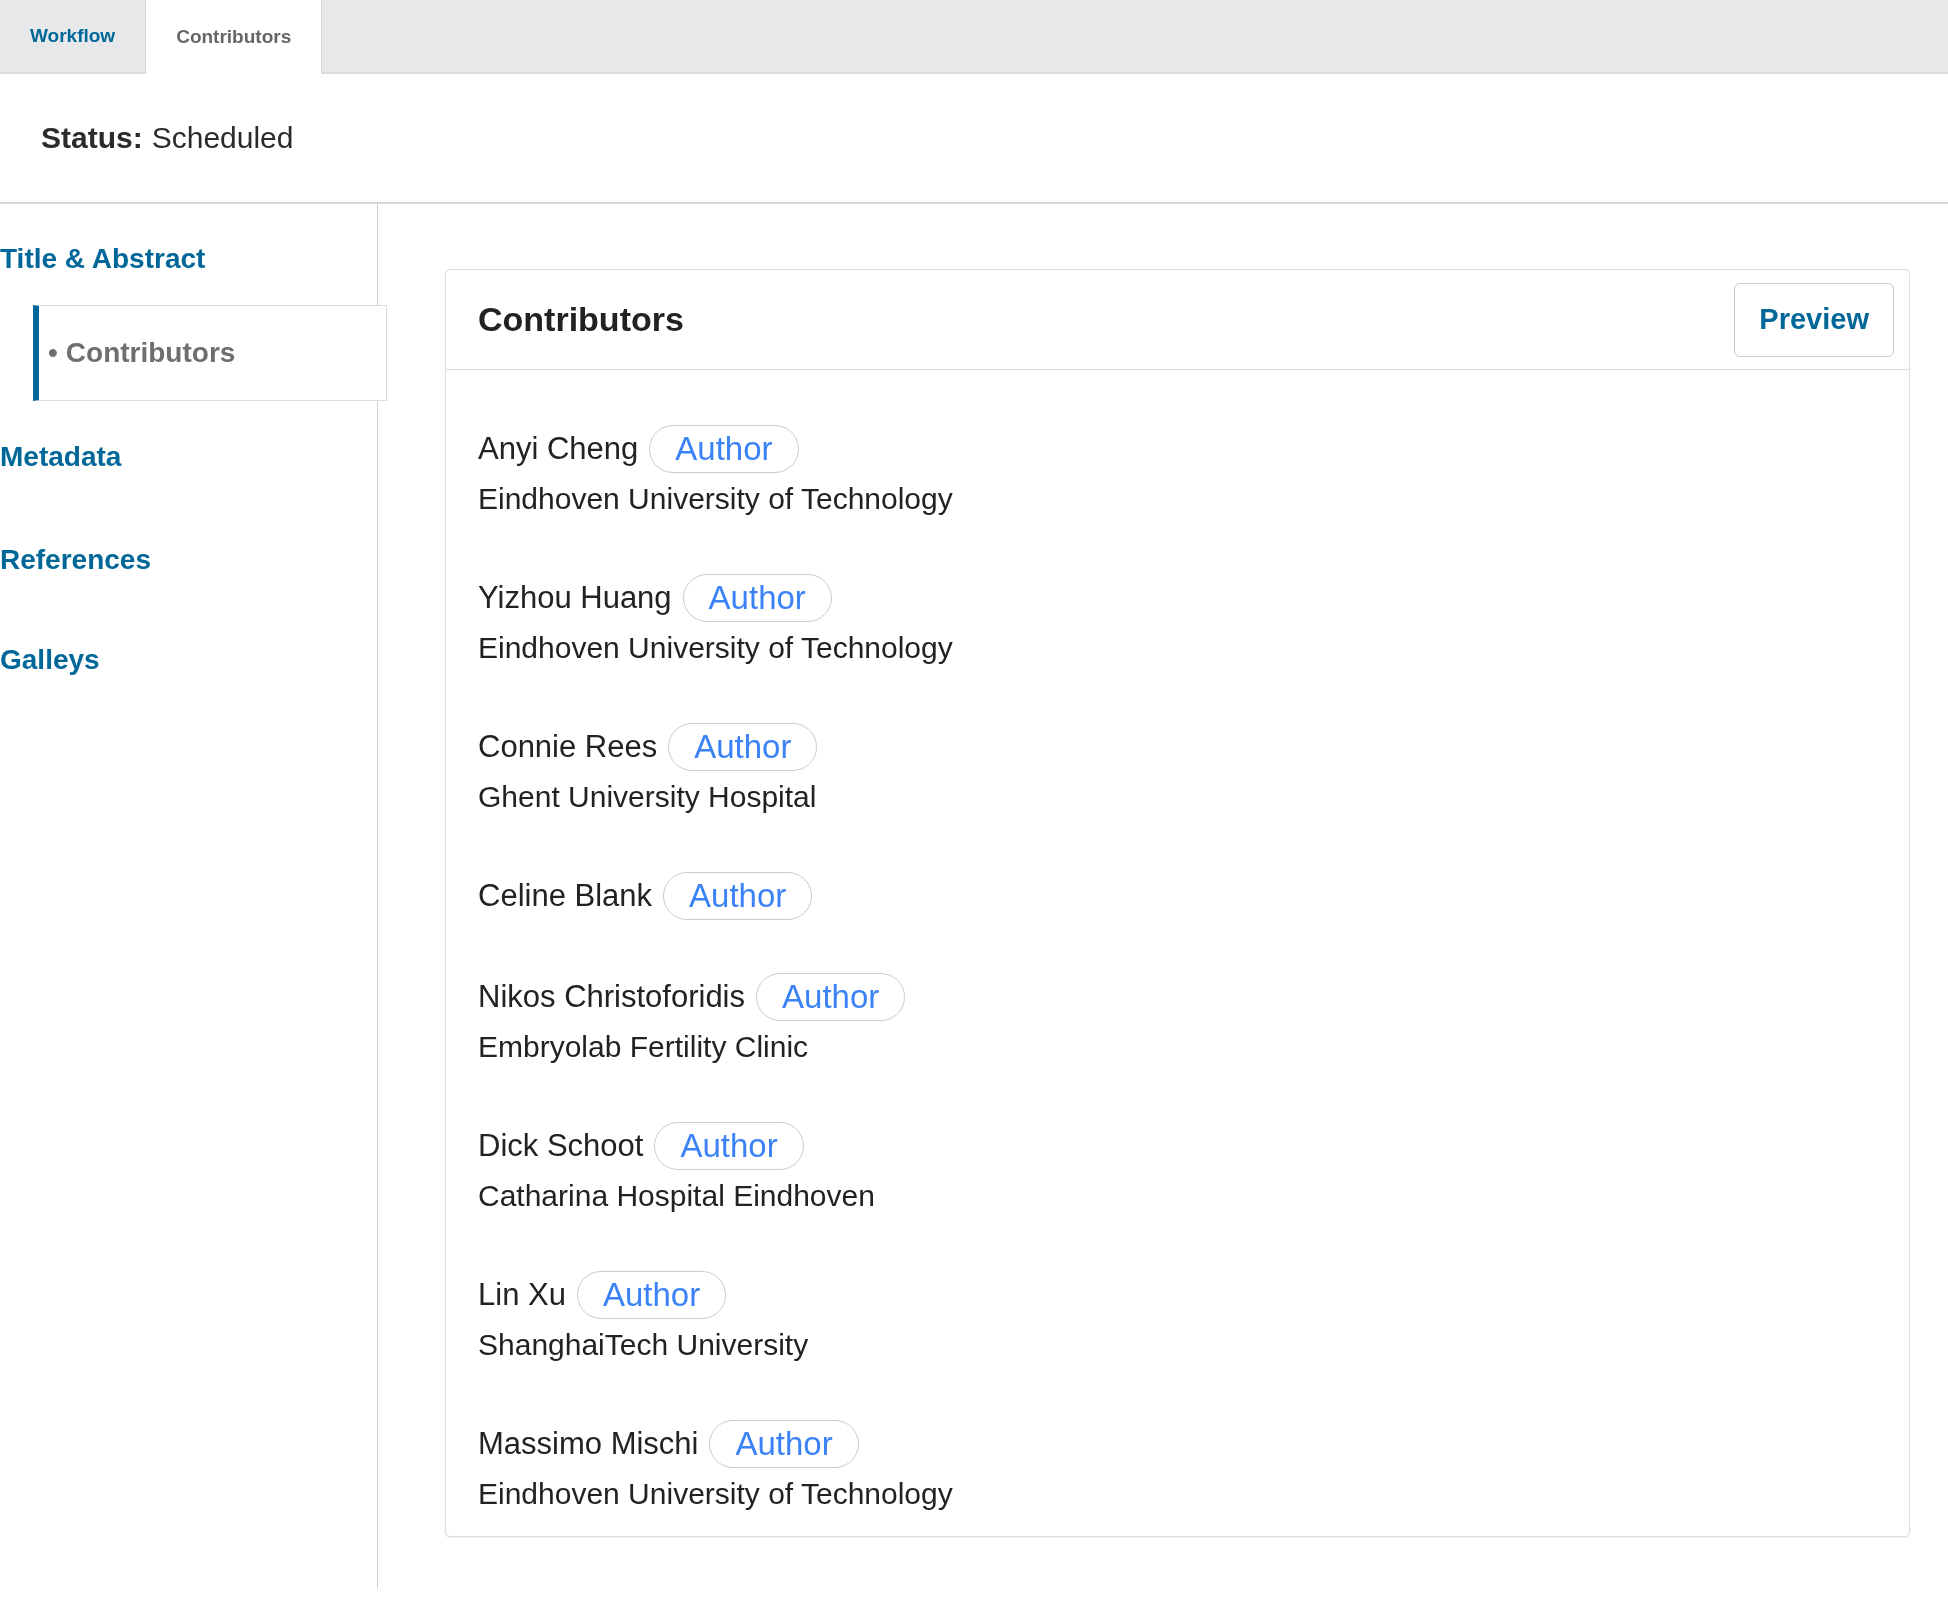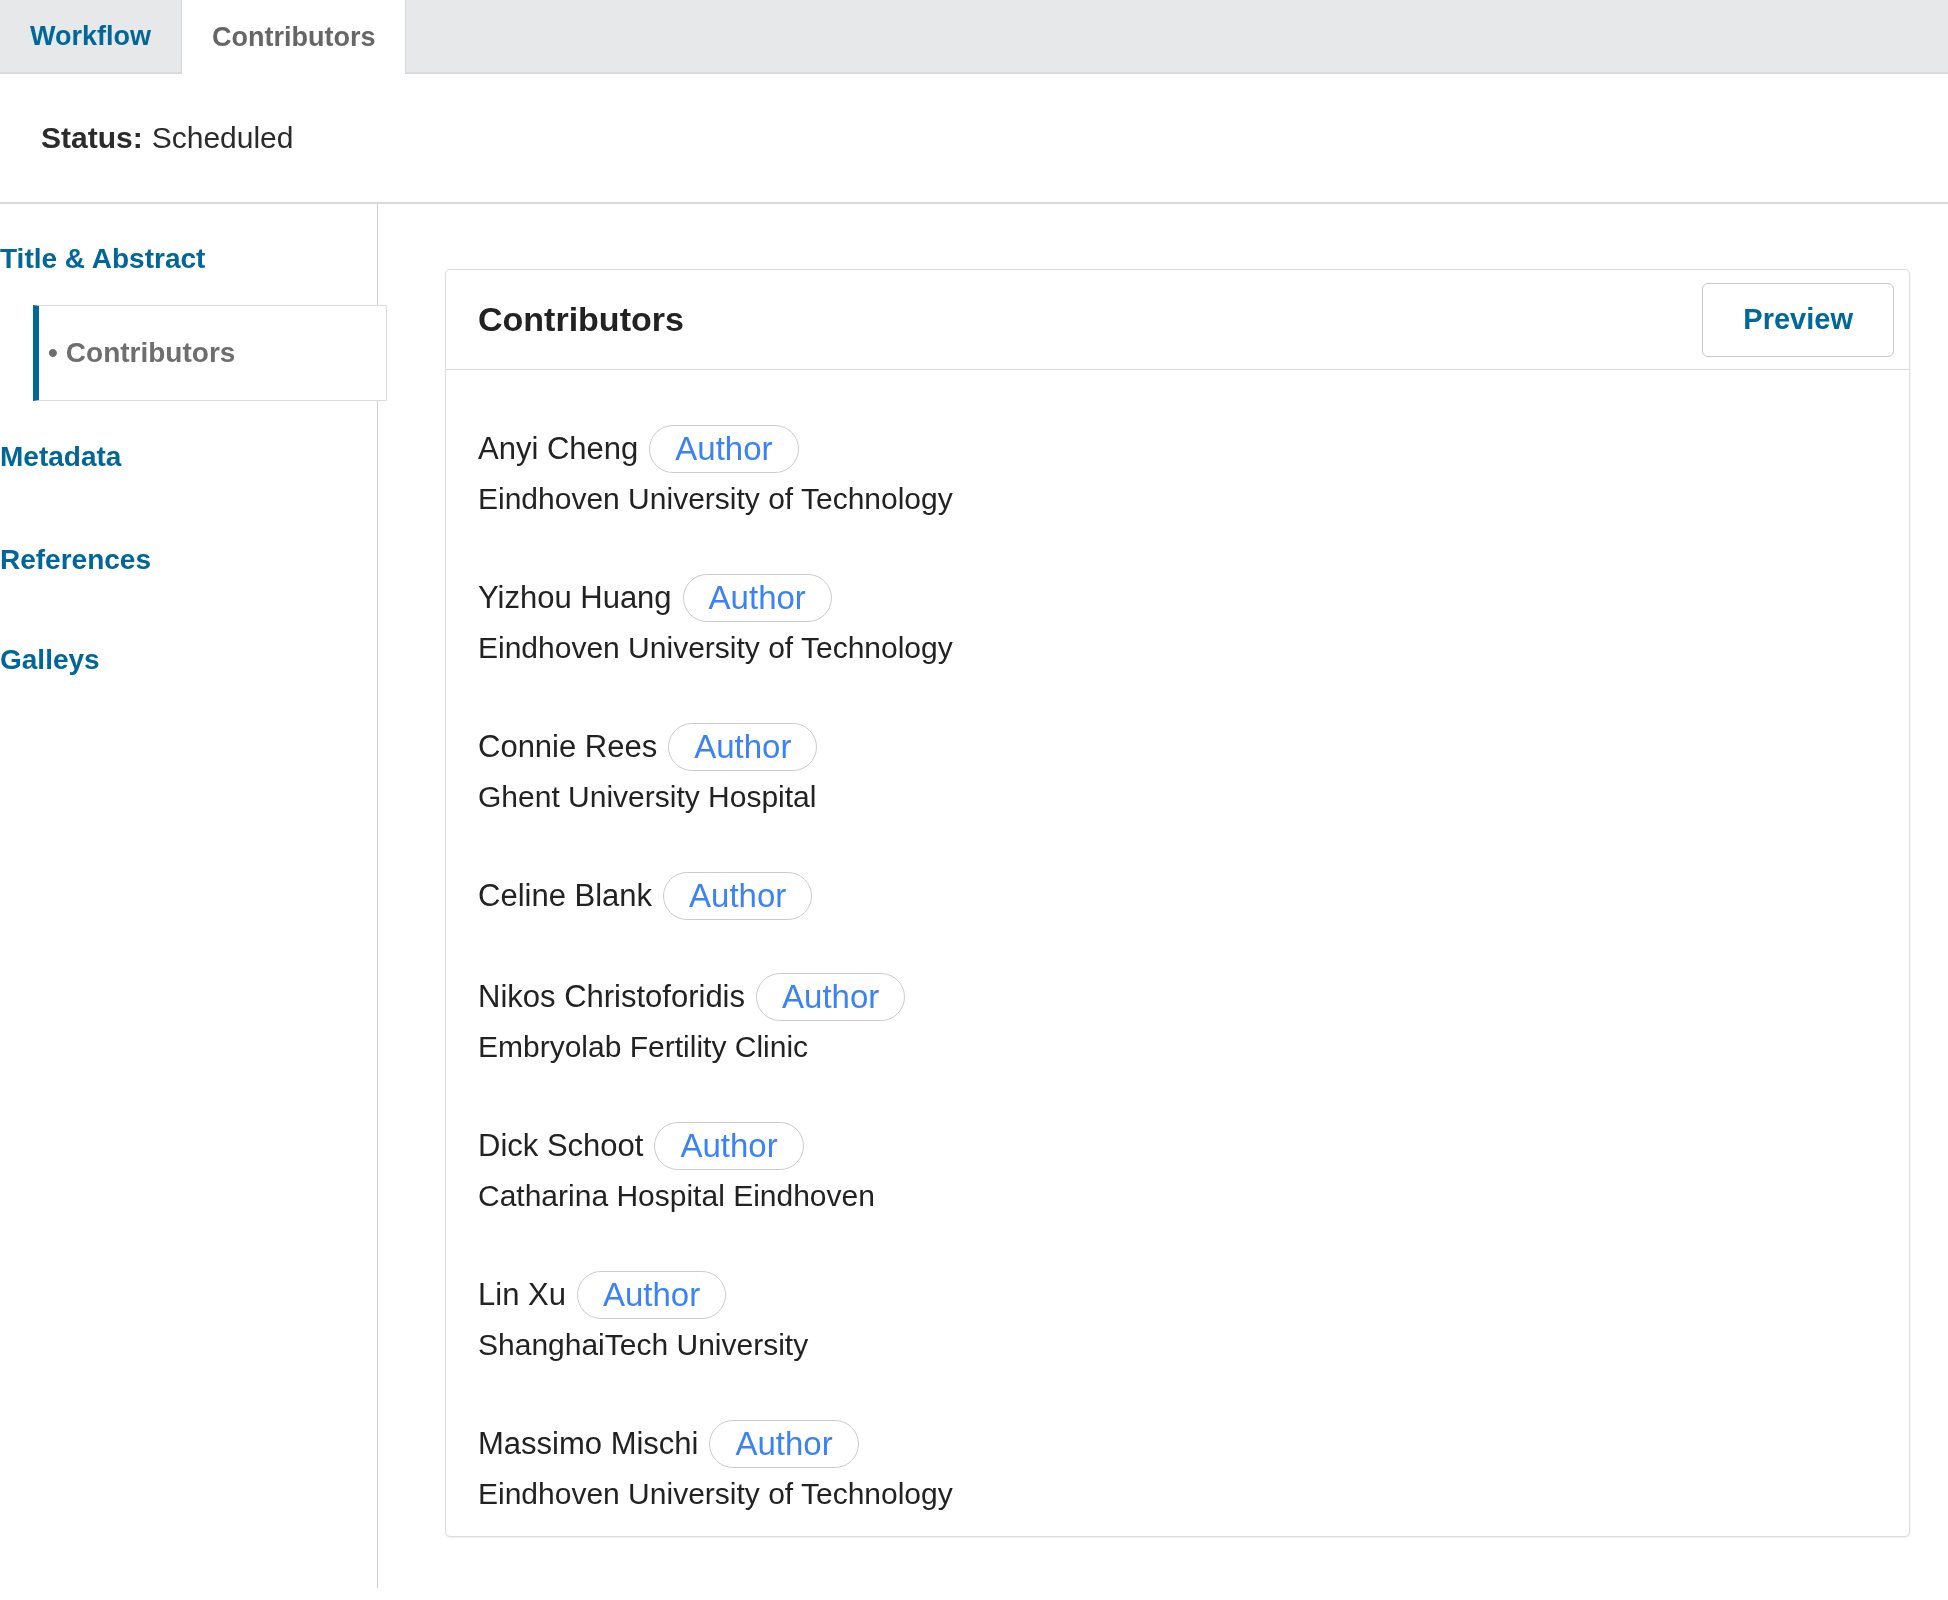--- a/index.html
+++ b/index.html
@@ -18,21 +18,21 @@
     align-items: flex-start;
     height: 74px;
     background: #e6e8e9;
     border-bottom: 2px solid #d9dcdc;
   }
   .tab {
     height: 72px;
     display: flex;
     align-items: center;
     padding: 0 30px;
-    font-size: 27px;
+    font-size: 19px;
     font-weight: bold;
     color: #006798;
     cursor: pointer;
     white-space: nowrap;
   }
   .tab.active {
     height: 74px;
     background: #ffffff;
     color: #666666;
     border-left: 1px solid #d4d6d7;
@@ -125,21 +125,21 @@
     border-bottom: 1px solid #ddd;
   }
   .panel-title {
     margin: 0;
     font-size: 34px;
     font-weight: bold;
     color: #222;
   }
   .btn-preview {
     height: 74px;
-    padding: 0 40px;
+    padding: 0 24px;
     background: #ffffff;
     border: 1px solid #c9c9c9;
     border-radius: 6px;
     font-family: inherit;
     font-size: 29px;
     font-weight: bold;
     color: #006798;
     cursor: pointer;
   }
 

